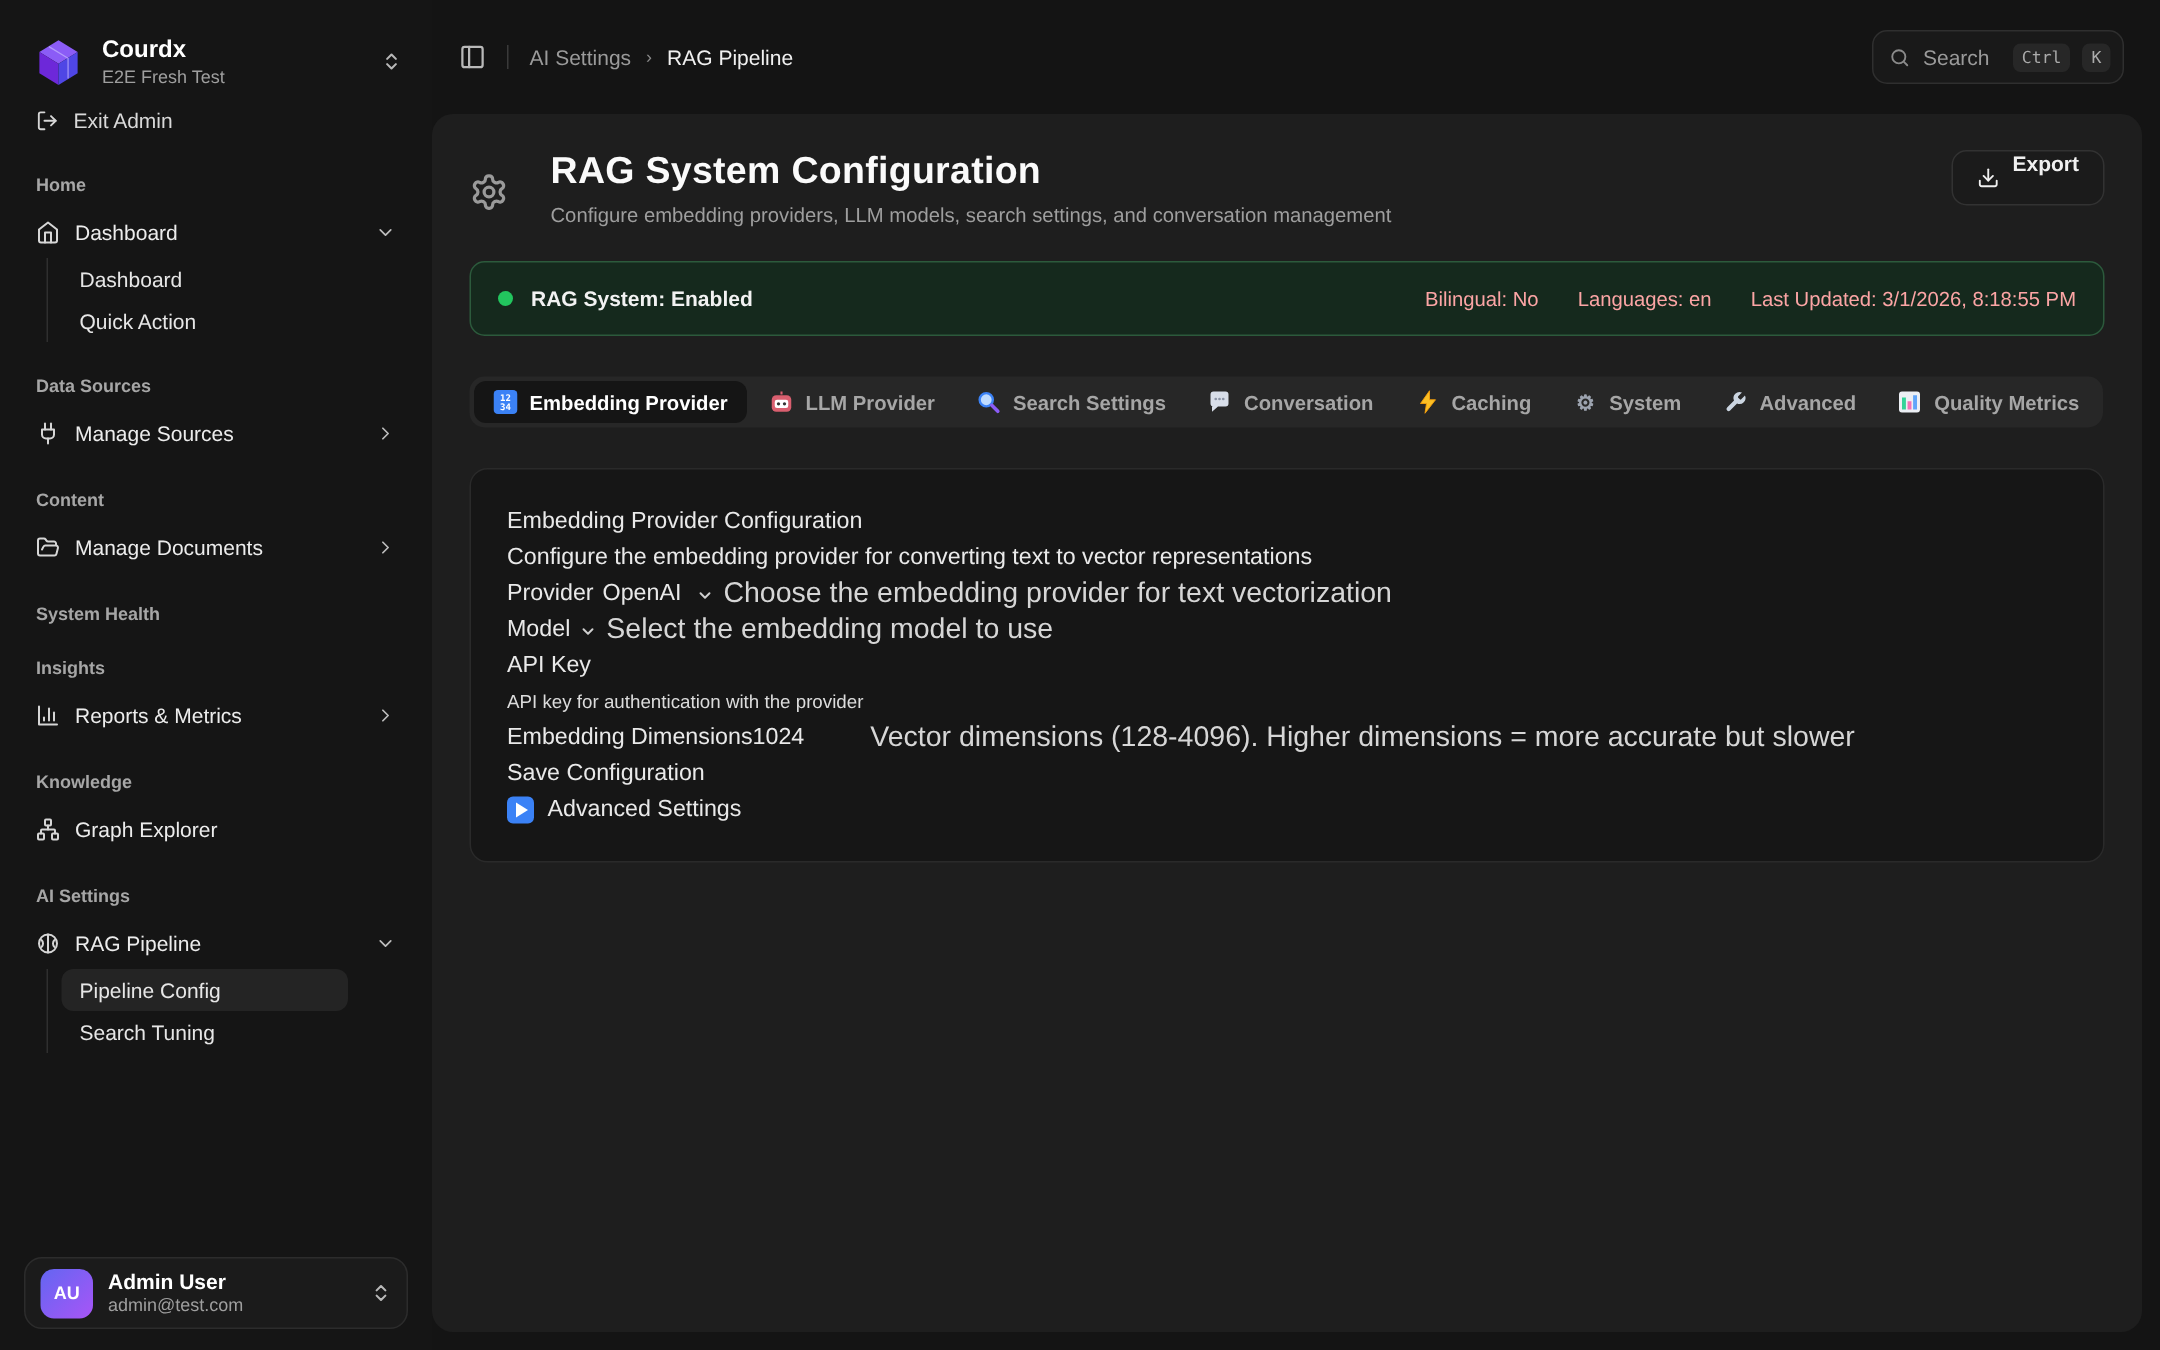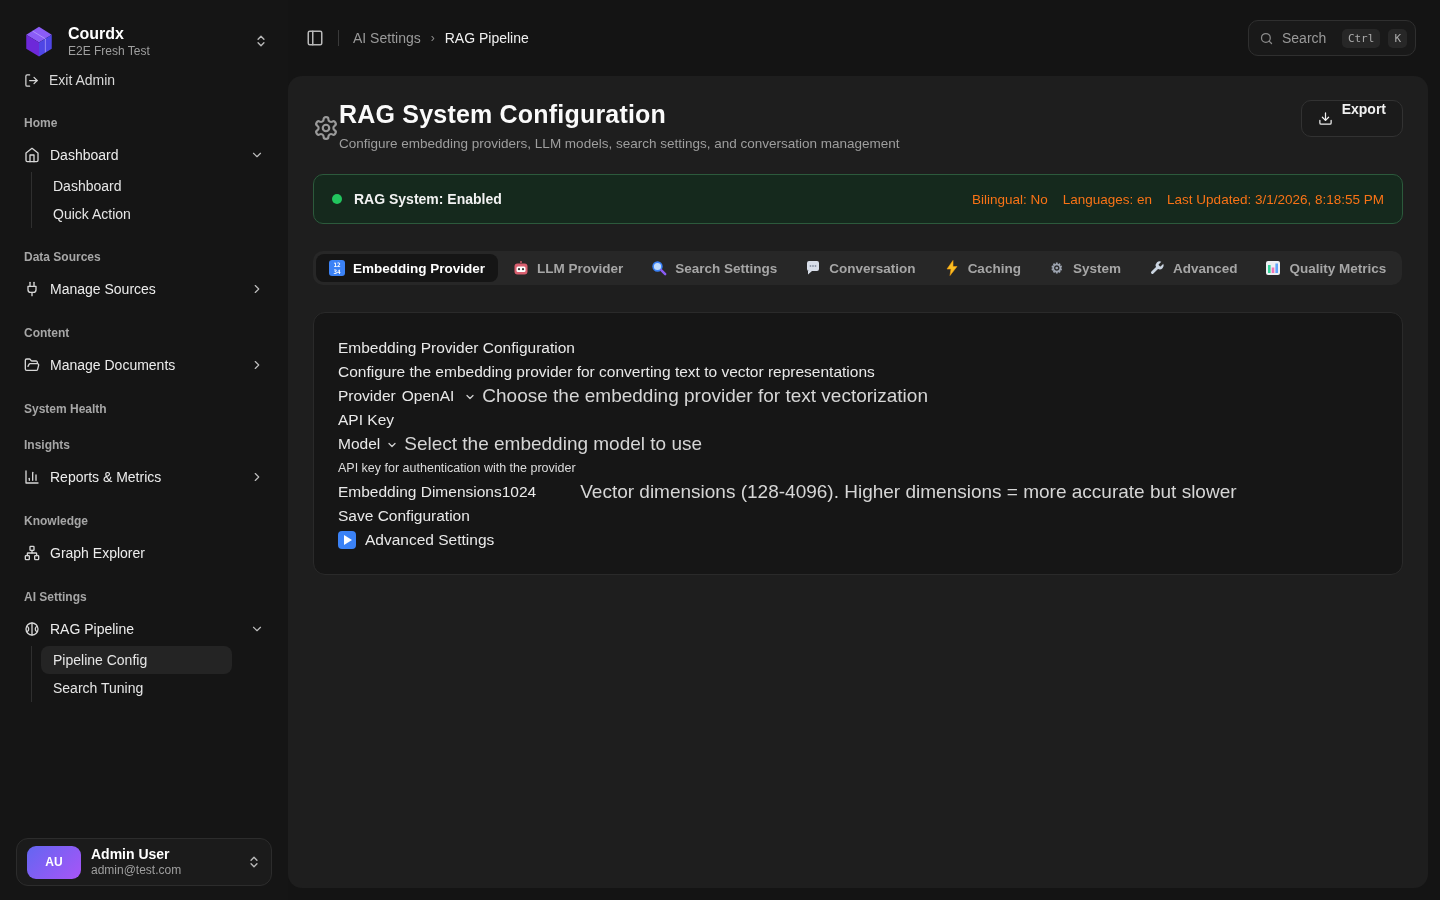--- a/index.html
+++ b/index.html
@@ -20,52 +20,52 @@
   .section { margin-top:22px; }
   .section-label { font-size:12px; font-weight:600; color:#a6a6a6; padding:0 8px; margin-bottom:10px; }
   .nav-item { display:flex; align-items:center; gap:10px; padding:7px 8px; border-radius:8px; font-size:14px; color:#ececec; cursor:pointer; }
   .nav-item .grow { flex:1; }
   .nav-ic { color:#d6d6d6; }
   .chev { color:#bdbdbd; }
   .subitems { margin-left:15px; border-left:1px solid #2f2f2f; padding-left:9px; margin-top:2px; margin-right:40px; }
   .subitem { font-size:14px; color:#e6e6e6; padding:6px 12px; border-radius:8px; cursor:pointer; }
   .subitem.active { background:#242424; }
   .user-card { position:absolute; left:16px; right:16px; bottom:14px; height:48px; border:1px solid #2c2c2c; background:#1b1b1b; border-radius:12px; display:flex; align-items:center; gap:10px; padding:0 10px; cursor:pointer; }
-  .avatar { width:54px; height:33px; border-radius:9px; background:linear-gradient(135deg,#6366f1,#a855f7); color:#fff; font-size:12px; font-weight:bold; display:flex; align-items:center; justify-content:center; }
+  .avatar { width:35px; height:33px; border-radius:9px; background:linear-gradient(135deg,#6366f1,#a855f7); color:#fff; font-size:12px; font-weight:bold; display:flex; align-items:center; justify-content:center; }
   .user-meta { flex:1; line-height:1.25; }
   .user-name { font-size:14px; font-weight:bold; color:#fff; }
   .user-email { font-size:12px; color:#9f9f9f; }
 
   
   .main { flex:1; display:flex; flex-direction:column; min-width:0; }
   .topbar { height:76px; display:flex; align-items:center; padding:0 24px 0 18px; }
   .tb-divider { width:1px; height:16px; background:#3a3a3a; margin:0 14px; }
   .crumb-muted { font-size:14px; color:#9a9a9a; cursor:pointer; }
   .crumb-sep { color:#8a8a8a; margin:0 10px; font-size:12px; }
   .crumb-current { font-size:14px; color:#f0f0f0; }
   .tb-spacer { flex:1; }
   .searchbox { width:168px; height:36px; border:1px solid #2f2f2f; background:#191919; border-radius:10px; display:flex; align-items:center; gap:8px; padding:0 8px 0 10px; cursor:text; }
   .searchbox .s-label { font-size:14px; color:#9a9a9a; flex:1; }
   .kbd { font-family:"DejaVu Sans Mono", monospace; font-size:11px; color:#ababab; background:#272727; border-radius:5px; padding:3px 6px; }
 
   .panel { flex:1; margin:0 12px 12px 0; background:#1e1e1e; border-radius:14px; padding:24px 25px 0 25px; overflow:hidden; position:relative; }
 
   .page-head { display:flex; align-items:flex-start; }
-  .page-head-left { display:flex; gap:0; }
+  .page-head-left { display:flex; gap:28px; }
   .gear-big { color:#9a9a9a; margin-top:4px; }
   .page-title { font-size:25px; font-weight:bold; color:#fafafa; letter-spacing:.2px; }
   .page-sub { font-size:13.5px; color:#9e9e9e; margin-top:7px; }
   .export-btn { margin-left:auto; height:37px; border:1px solid #323232; background:#1b1b1b; border-radius:10px; display:flex; gap:9px; padding:0 16px; font-size:14px; font-weight:bold; color:#f0f0f0; cursor:pointer; }
 
   .banner { margin-top:23px; height:50px; background:#15291d; border:1px solid #2c5a3c; border-radius:10px; display:flex; align-items:center; padding:0 18px; }
   .dot { width:10px; height:10px; border-radius:50%; background:#22c55e; margin-right:12px; }
   .banner-left { font-size:14px; color:#f2f2f2; }
   .banner-left .b1 { font-weight:600; }
   .banner-left .b2 { font-weight:bold; }
-  .banner-right { margin-left:auto; display:flex; gap:15px; font-size:13.5px; color:#f97316; }
+  .banner-right { margin-left:auto; display:flex; gap:26px; font-size:13.5px; color:#fca5a5; }
 
   .tabsbar { margin-top:27px; display:inline-flex; align-items:center; background:#272727; border-radius:10px; padding:3px; gap:2px; }
   .tab { display:flex; align-items:center; gap:8px; padding:6px 13px; font-size:13.5px; font-weight:600; color:#a6a6a6; border-radius:8px; cursor:pointer; white-space:nowrap; }
   .tab.active { background:#151515; color:#fff; }
   .ticon { width:16px; height:16px; flex:0 0 16px; }
   .gear-glyph { font-size:14px; line-height:16px; color:#9ca3af; width:16px; text-align:center; }
 
   .card { margin-top:27px; background:#161616; border:1px solid #2a2a2a; border-radius:12px; padding:23px 24px 22px 24px; }
   .crow { line-height:24px; height:24px; display:flex; align-items:center; white-space:nowrap; }
   .t15 { font-size:15.5px; color:#e9e9e9; }
@@ -412,32 +412,32 @@
           <span class="t15">Provider</span>
           <span class="t15" style="margin-left:6px">OpenAI</span>
           <span class="icon chev-sm">
             <svg width="12" height="12" viewBox="0 0 24 24" fill="none" stroke="currentColor" stroke-width="2.6" stroke-linecap="round" stroke-linejoin="round">
                 <polyline points="6 9 12 15 18 9"></polyline>
               </svg>
           </span>
           <span class="t13">Choose the embedding provider for text vectorization</span>
         </div>
 
-        <div class="crow t15">API Key</div>
-
         <div class="crow">
           <span class="t15">Model</span>
           <span class="icon chev-sm" style="margin-left:6px">
             <svg width="12" height="12" viewBox="0 0 24 24" fill="none" stroke="currentColor" stroke-width="2.6" stroke-linecap="round" stroke-linejoin="round">
                 <polyline points="6 9 12 15 18 9"></polyline>
               </svg>
           </span>
           <span class="t13">Select the embedding model to use</span>
         </div>
 
+        <div class="crow t15">API Key</div>
+
 
         <div class="crow t12">API key for authentication with the provider</div>
 
         <div class="crow">
           <span class="t15">Embedding Dimensions</span>
           <span class="t15">1024</span>
           <span class="t13 dims-hint">Vector dimensions (128-4096). Higher dimensions = more accurate but slower</span>
         </div>
 
         <div class="crow t15">Save Configuration</div>

